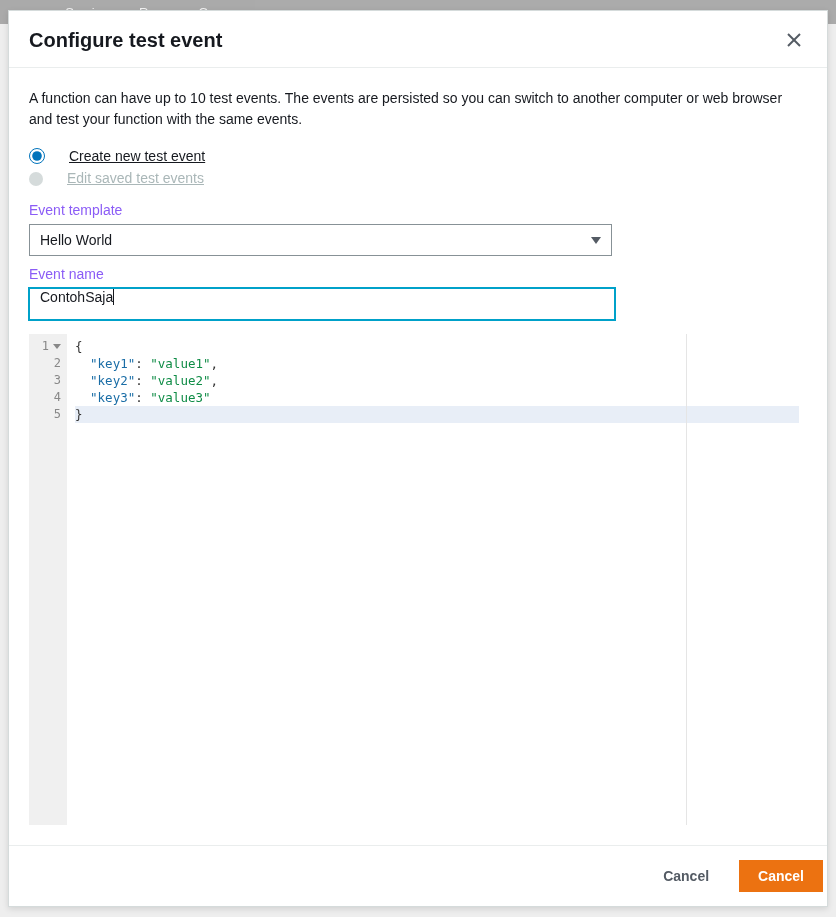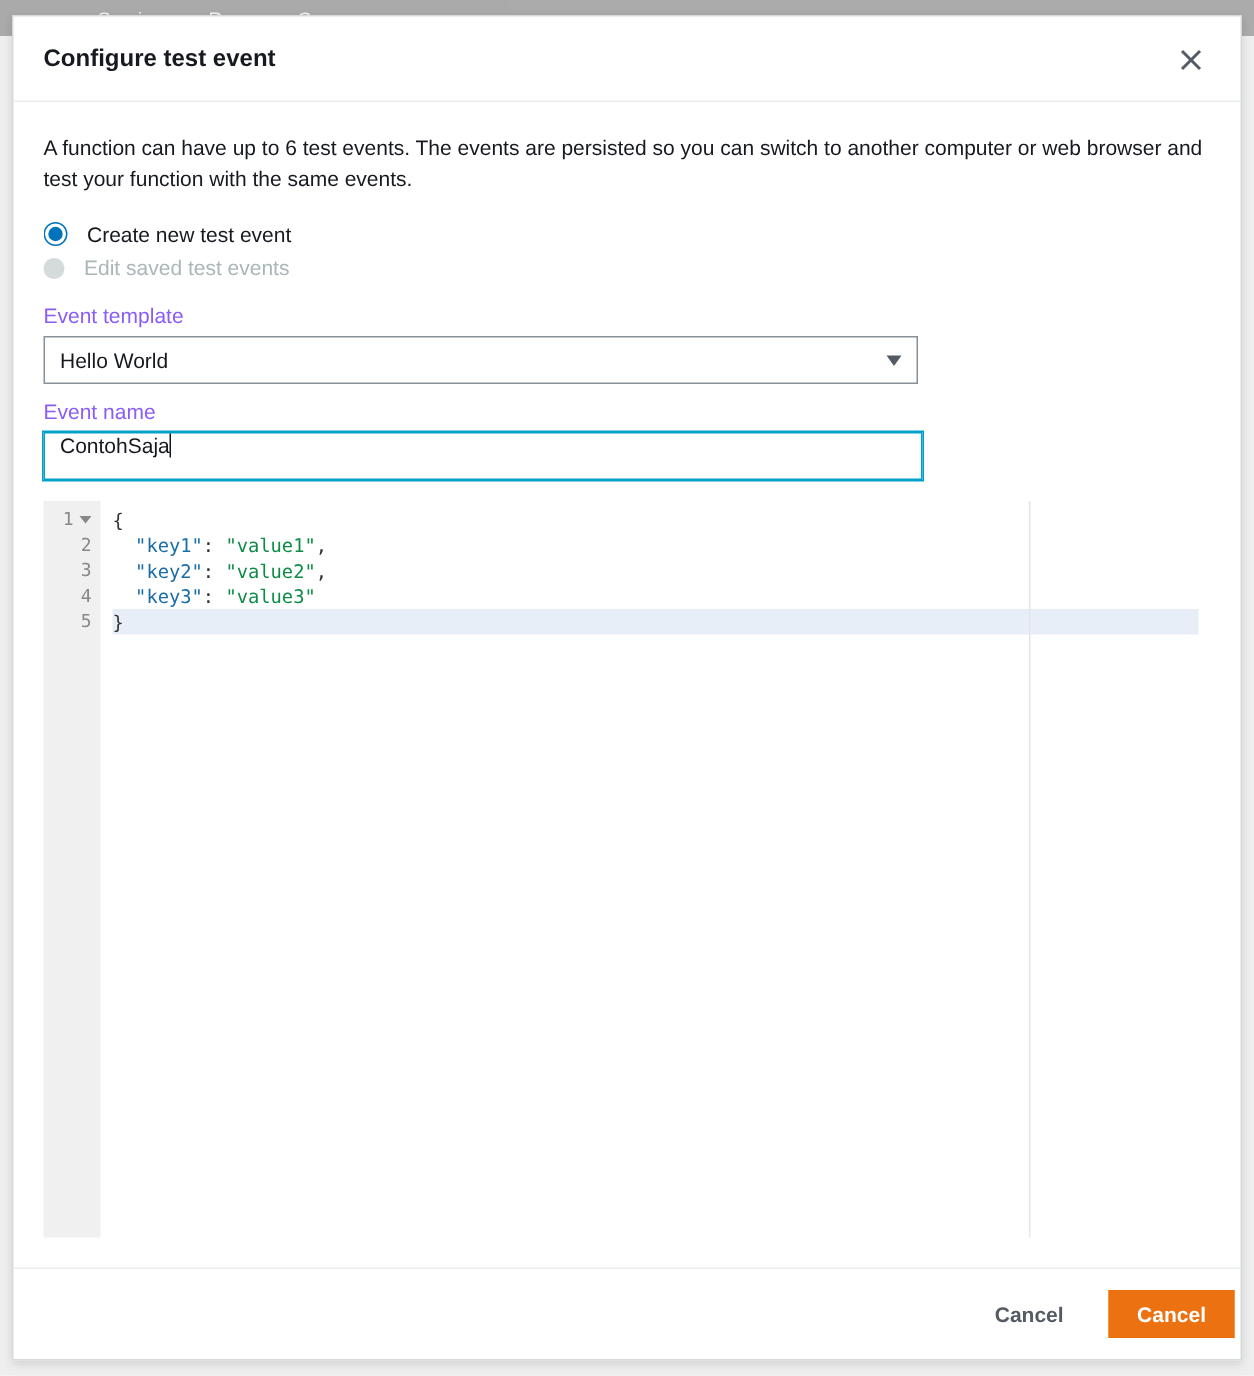--- a/index.html
+++ b/index.html
@@ -1,26 +1,26 @@
 <!DOCTYPE html>
 <html><head>
 <meta charset="utf-8">
 <style>
 * { box-sizing: border-box; margin: 0; padding: 0; }
 html, body { width: 836px; height: 917px; font-family: "Amazon Ember", "Helvetica Neue", Arial, sans-serif; background: #f6f6f6; color: #16191f; overflow: hidden; }
 .backdrop { position: absolute; inset: 0; background: #eeeeee; }
 .topbar { height: 24px; background: #2f2f2f; opacity: .35; color: #fff; font-size: 13px; display:flex; align-items:center; gap:24px; padding:0 18px; }
 .modal { position: absolute; left: 8px; right: 8px; top: 10px; bottom: 10px; background: #ffffff; border: 1px solid #d5dbdb; box-shadow: 0 2px 6px rgba(0,0,0,.12); display:flex; flex-direction:column; }
 .modal-header { display:flex; align-items:center; justify-content:space-between; padding: 16px 20px 14px 20px; border-bottom: 1px solid #eaeded; }
-.modal-title { font-size: 16px; font-weight: 700; color: #16191f; }
+.modal-title { font-size: 20px; font-weight: 700; color: #16191f; }
 .close-btn { background:none; border:none; cursor:pointer; padding:4px; color:#545b64; }
 .close-btn svg { display:block; }
 .modal-body { padding: 20px; flex:1; overflow:auto; display:flex; flex-direction:column; }
 .description { font-size: 14px; line-height: 1.5; color: #16191f; margin-bottom: 18px; }
-.radio-row { display:flex; align-items:flex-end; gap:13px; margin-bottom: 6px; font-size:14px; }
+.radio-row { display:flex; align-items:flex-end; gap:24px; margin-bottom: 6px; font-size:14px;text-decoration:underline; }
 .radio-input { width:16px; height:16px; accent-color:#0073bb; }
 .radio-disabled { color:#aab7b8; }
 .radio-dot-disabled { width:14px; height:14px; border-radius:50%; background:#d5dbdb; display:inline-block; }
 .field-label { font-size:14px; color:#8b5cf6; margin-top: 10px; margin-bottom:6px; }
 .select { display:flex; align-items:center; justify-content:space-between; border:1px solid #879196; height:32px; padding:0 10px; font-size:14px; cursor:pointer; width: 583px; max-width:100%; background:#fff; }
 .select .caret { width:0; height:0; border-left:5px solid transparent; border-right:5px solid transparent; border-top:7px solid #545b64; }
 .text-input { width:586px; max-width:100%; height:32px; border:1px solid #00a1c9; box-shadow: 0 0 0 1px #00a1c9; padding:0 10px; font-size:14px; outline:none; background:#fff; }
 .text-input .cursor { border-right:1px solid #16191f; padding-right:0; }
 .editor { margin-top:14px; border:0; background:#fff; position:relative; flex:1; min-height:480px; display:flex; }
 .gutter { width:38px; background:#f0f0f0; color:#888; text-align:right; font-family: Menlo, Consolas, monospace; font-size:12px; line-height:17px; padding:4px 6px 4px 0; user-select:none; }
@@ -54,21 +54,21 @@
     <h1 class="modal-title">Configure test event</h1>
     <button class="close-btn">
       <svg width="18" height="18" viewBox="0 0 18 18" stroke="#545b64" stroke-width="2" fill="none">
           <line x1="3" y1="3" x2="15" y2="15"></line>
           <line x1="15" y1="3" x2="3" y2="15"></line>
         </svg>
     </button>
   </div>
 
   <div class="modal-body">
-    <p class="description">A function can have up to 6 test events. The events are persisted so you can switch to another computer or web browser and test your function with the same events.</p>
+    <p class="description">A function can have up to 10 test events. The events are persisted so you can switch to another computer or web browser and test your function with the same events.</p>
 
     <label class="radio-row">
       <input type="radio" class="radio-input" checked="" style="">
       <span>Create new test event</span>
     </label>
     <div class="radio-row radio-disabled">
       <span class="radio-dot-disabled"></span>
       <span>Edit saved test events</span>
     </div>
 

